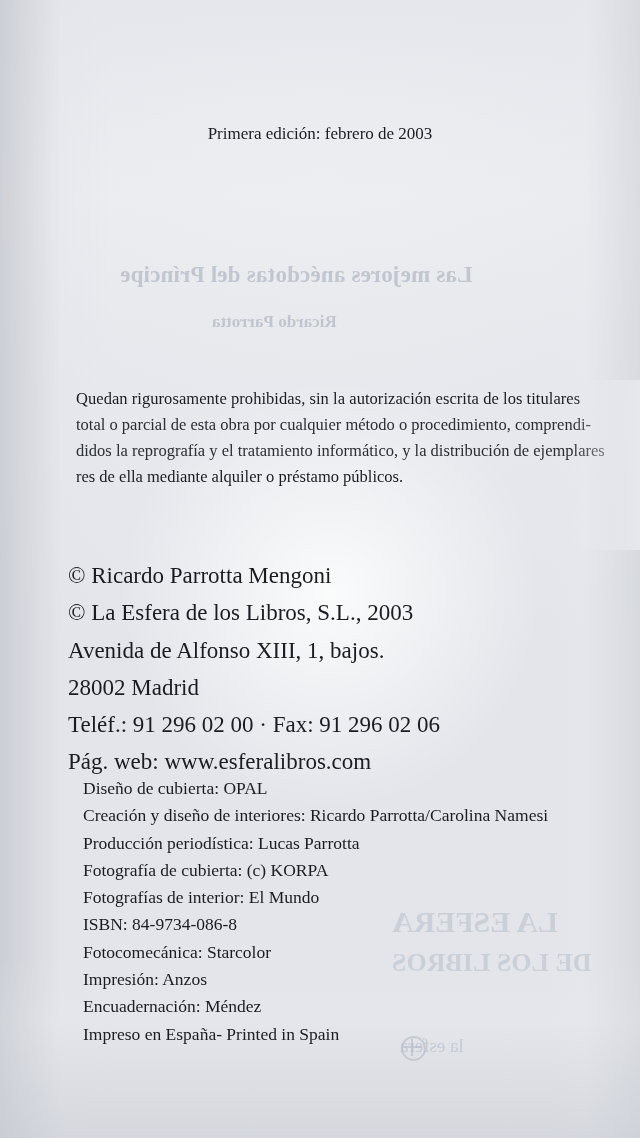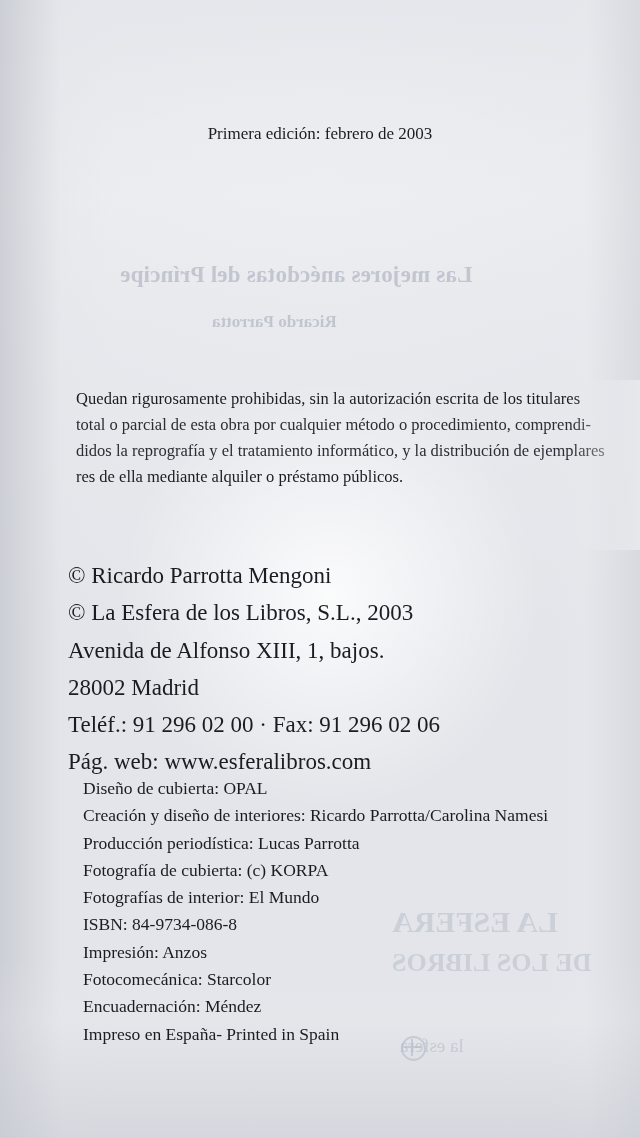--- a/index.html
+++ b/index.html
@@ -221,22 +221,22 @@
       <div>Pág. web: www.esferalibros.com</div>
     </div>
 
     <div class="credits">
       <div>Diseño de cubierta: OPAL</div>
       <div>Creación y diseño de interiores: Ricardo Parrotta/Carolina Namesi</div>
       <div>Producción periodística: Lucas Parrotta</div>
       <div>Fotografía de cubierta: (c) KORPA</div>
       <div>Fotografías de interior: El Mundo</div>
       <div>ISBN: 84-9734-086-8</div>
+      <div>Fotocomecánica: Starcolor</div>
       <div>Impresión: Anzos</div>
-      <div>Fotocomecánica: Starcolor</div>
       <div>Encuadernación: Méndez</div>
       <div>Impreso en España- Printed in Spain</div>
     </div>
 
   </div>
 
   <div class="soft-right"></div>
 </div>
 
 </body></html>

